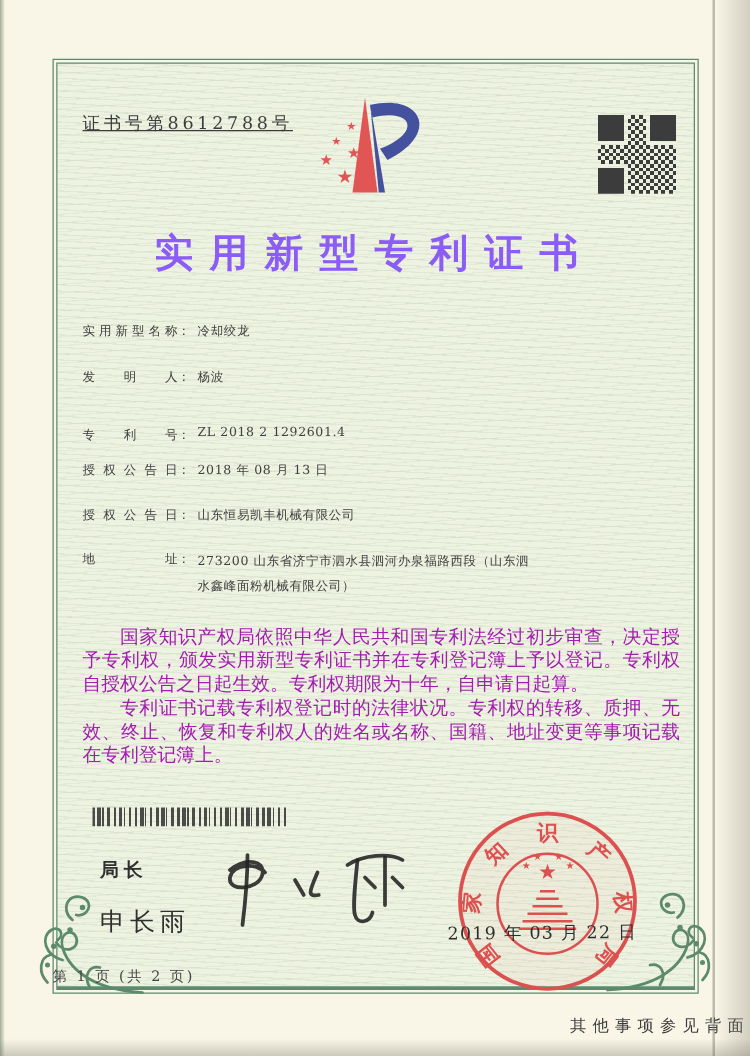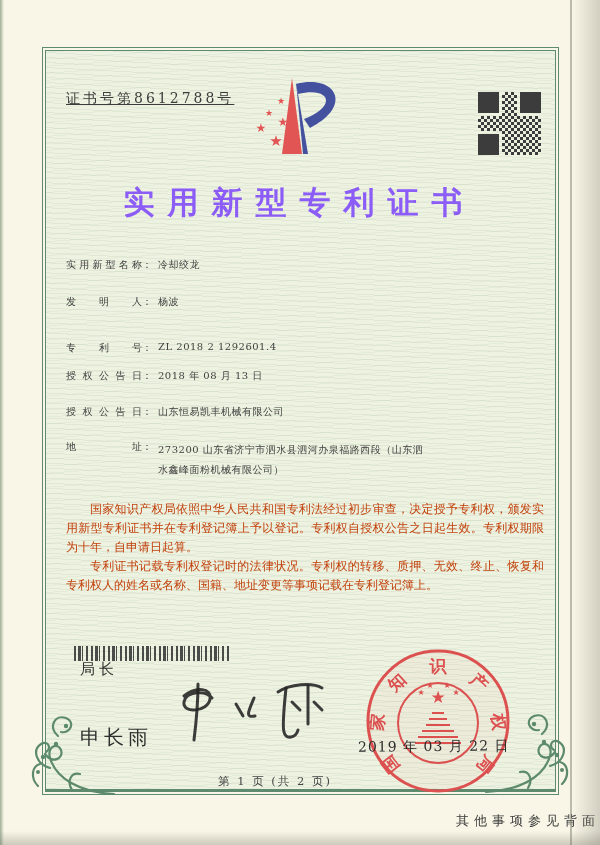--- a/index.html
+++ b/index.html
@@ -45,47 +45,47 @@
     font-size:31px;font-weight:600;color:#8b5cf6;letter-spacing:13px;text-indent:13px;}
 
   .field-row{position:absolute;left:66px;font-size:10px;color:#3f3f3f;white-space:nowrap;}
   .flabel{display:inline-block;width:76px;text-align:justify;text-align-last:justify;vertical-align:top;}
   .fcolon{display:inline-block;vertical-align:top;}
   .fvalue{display:inline-block;margin-left:6px;vertical-align:top;letter-spacing:.5px;}
   .fvalue .addr-line{display:block;line-height:20px;}
   .pair2{position:absolute;left:234px;top:0;}
 
   .body-text{position:absolute;left:66px;top:500px;width:478px;
-    font-size:12px;line-height:19px;color:#c2410c;text-align:justify;}
+    font-size:15px;line-height:19px;color:#a21caf;text-align:justify;}
   .body-text p{margin:0;text-indent:2em;}
 
   .barcode{position:absolute;left:74px;top:646px;width:157px;height:15px;opacity:.85;
     background:repeating-linear-gradient(90deg,
       #2f2f2f 0 2px,transparent 2px 4px,
       #2f2f2f 4px 7px,transparent 7px 8px,
       #2f2f2f 8px 9px,transparent 9px 12px,
       #2f2f2f 12px 14px,transparent 14px 17px);}
 
-  .sign-title{position:absolute;left:80px;top:660px;font-size:15px;letter-spacing:4px;color:#2f2f2f;}
+  .sign-title{position:absolute;left:80px;top:687px;font-size:15px;letter-spacing:4px;color:#2f2f2f;font-weight:bold;}
   .sign-name{position:absolute;left:80px;top:724px;font-size:20px;letter-spacing:4px;color:#2f2f2f;}
   .signature{position:absolute;left:162px;top:674px;width:180px;height:90px;}
   .signature path{stroke:#222;stroke-width:3;fill:none;stroke-linecap:round;stroke-linejoin:round;opacity:.88;}
 
   .seal{position:absolute;left:362px;top:645px;width:152px;height:152px;}
   .seal svg{width:100%;height:100%;}
   .seal .ring{stroke:#dc5150;stroke-width:3;fill:rgba(224,90,88,.04);}
   .seal .emblem{stroke:#dc5150;stroke-width:2;fill:none;}
   .seal text{fill:#dc5150;}
   #seal-ring-text text{font-size:17px;font-weight:bold;text-anchor:middle;
      font-family:"DejaVu Serif",serif;}
   .star{font-family:"DejaVu Sans",sans-serif;text-anchor:middle;}
   .seal-date{position:absolute;left:358px;top:738px;font-size:14px;color:#2d2d2d;
      letter-spacing:1px;transform:rotate(-.5deg);white-space:nowrap;}
 
-  .page-info{position:absolute;left:42px;width:466px;top:774px;text-align:center;
+  .page-info{position:absolute;left:42px;width:466px;top:774px;text-align:left;
      font-size:11.5px;color:#454545;letter-spacing:2px;}
   .back-note{position:absolute;left:0;right:0;top:812px;text-align:right;
      font-size:13px;color:#3c3c3c;letter-spacing:5px;}
 </style>
 </head>
 <body>
 
 <div class="page">
   <div class="frame">
     <div class="frame-inner"></div>

